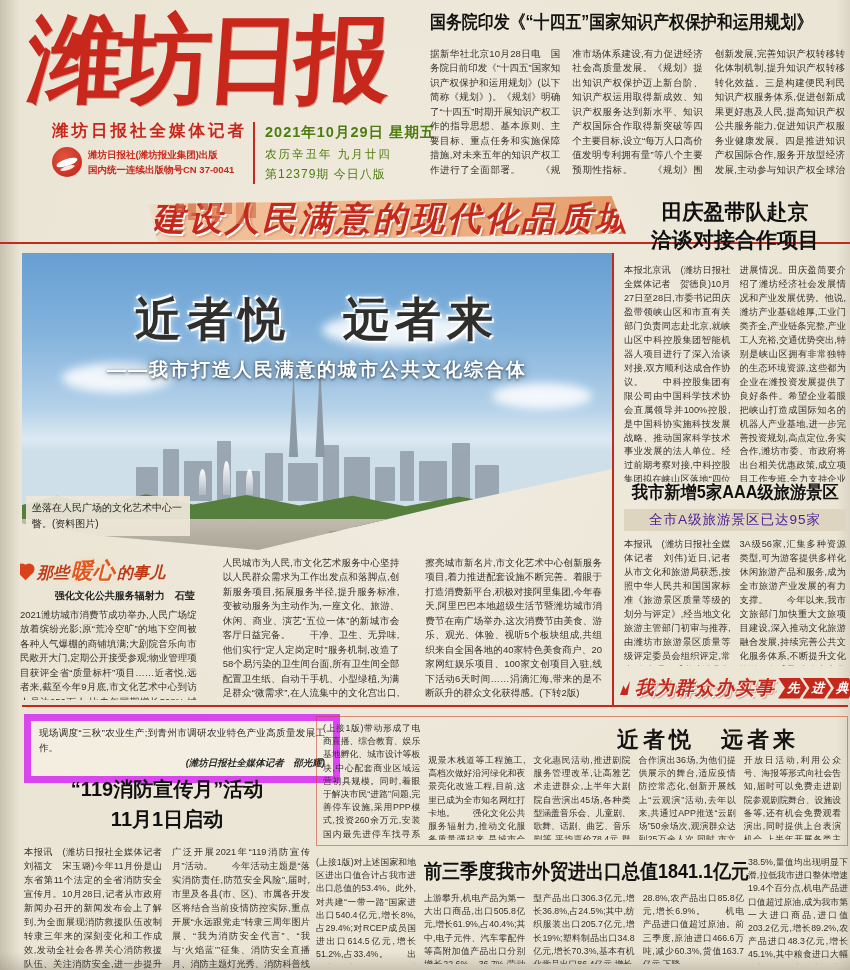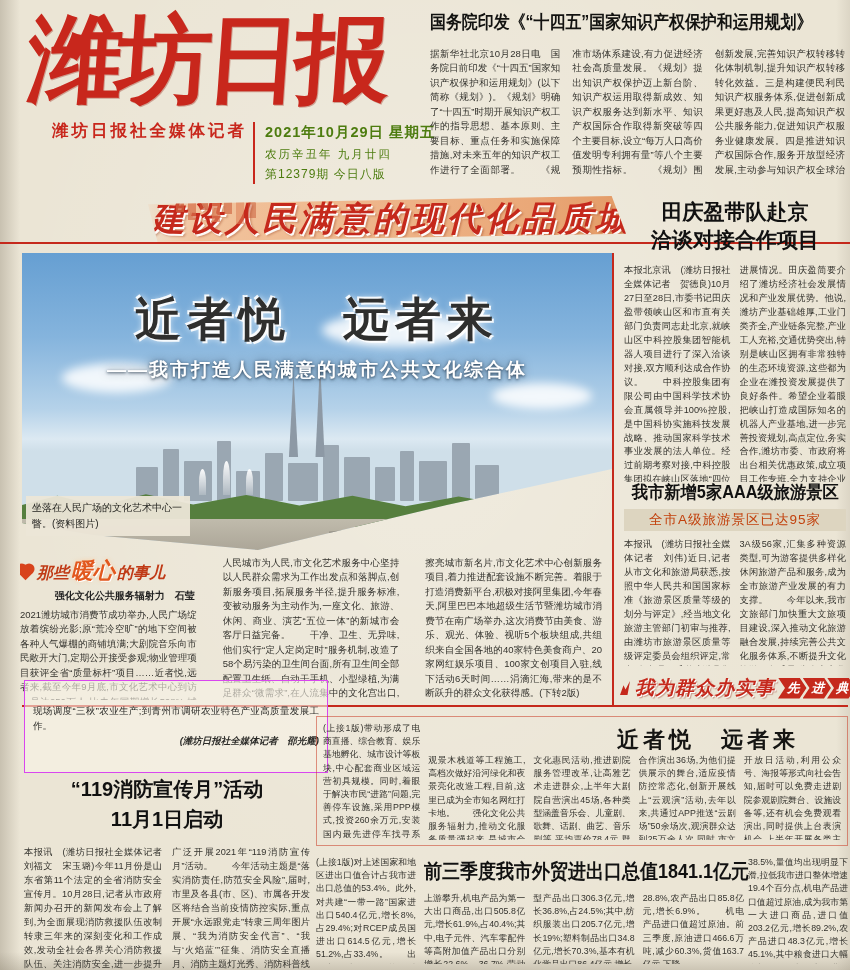--- a/index.html
+++ b/index.html
@@ -85,31 +85,31 @@
   .flogo .heart::before,.flogo .heart::after{content:"";position:absolute;width:11px;height:11px;border-radius:50%;background:#d8431c;}
   .flogo .heart::before{left:5px;top:0;} .flogo .heart::after{left:0;top:-5px;}
   .fby{font-size:10px;font-weight:bold;text-align:right;margin:3px 2px 5px 0;color:#222;}
   
   .rt{left:624px;top:198px;width:222px;}
   .rt-title{text-align:center;font-size:21px;font-weight:bold;color:#111;line-height:1.35;white-space:nowrap;}
   .rt-body{display:flex;gap:9px;margin-top:9px;height:218px;}
   .rt-body .col,.rb-body .col{flex:1;font-size:9.2px;}
   .rb{left:624px;top:480px;width:222px;}
   .rb-title{text-align:center;font-size:17.5px;font-weight:bold;color:#111;white-space:nowrap;transform:scaleX(.93);transform-origin:center;}
-  .rb-sub{margin-top:5px;background:#ddd5c0;text-align:center;font-size:13.5px;color:#c2410c;padding:2px 0;letter-spacing:1px;}
+  .rb-sub{margin-top:5px;background:#ddd5c0;text-align:center;font-size:13.5px;color:#4c1d95;padding:2px 0;letter-spacing:1px;}
   .rb-body{display:flex;gap:9px;margin-top:7px;height:128px;}
   .slogan{left:620px;top:674px;width:228px;height:28px;display:flex;align-items:center;}
   .slogan-icon{width:10px;height:14px;background:#c5291c;clip-path:polygon(0 100%,35% 30%,55% 60%,100% 0,75% 100%);margin-right:5px;flex:0 0 10px;}
   .slogan-text{font-size:19px;font-weight:bold;font-style:italic;color:#c5291c;white-space:nowrap;
     text-shadow:1px 1px 0 #fff,2px 2px 1px rgba(150,50,30,.4);letter-spacing:1px;margin-right:7px;}
   .badge{display:inline-block;background:#c5291c;color:#fff;font-size:12.5px;font-weight:bold;font-style:italic;
     padding:2px 7px 2px 9px;margin-left:-4px;
     clip-path:polygon(0 0,calc(100% - 7px) 0,100% 50%,calc(100% - 7px) 100%,0 100%,7px 50%);}
   
-  .notebox{left:24px;top:680px;width:286px;border:1px solid #d946ef;background:rgba(248,244,231,.6);padding:23px 8px;font-size:9.5px;line-height:1.55;text-align:justify;}
+  .notebox{left:24px;top:714px;width:286px;border:7px solid #d946ef;background:rgba(248,244,231,.6);padding:5px 8px;font-size:9.5px;line-height:1.55;text-align:justify;}
   .notebox .nb-by{text-align:right;font-style:italic;font-weight:bold;font-size:9.5px;margin-top:1px;}
   .fire{left:24px;top:774px;width:286px;}
   .fire-title{text-align:center;font-size:20px;font-weight:bold;color:#111;line-height:1.5;white-space:nowrap;}
   .fire-body{display:flex;gap:10px;margin-top:12px;height:136px;}
   .fire-body .col{flex:1;font-size:9.2px;}
   
   .contb{left:316px;top:716px;width:532px;height:130px;border:1px solid rgba(203,62,40,.55);padding:5px 6px;box-sizing:border-box;}
   .cont-head{position:absolute;right:14px;top:8px;width:250px;text-align:center;font-size:22px;font-weight:bold;color:#151513;letter-spacing:4px;white-space:nowrap;}
   .cont-cols{display:flex;gap:8px;height:100%;}
   .cont-cols .col{flex:1;font-size:8.8px;line-height:1.5;}
@@ -123,20 +123,27 @@
   .trade .c4{position:absolute;right:0;top:0;width:100px;height:108px;}
   .trade .col{font-size:8.8px;line-height:1.5;}
 </style>
 </head>
 <body>
 
 <div class="abs mast-title">潍坊日报</div>
 <div class="abs mast-row">
   <div class="mast-left">
     <div class="organ">潍坊日报社全媒体记者</div>
+    <div class="pub-row">
+      <div class="logo"></div>
+      <div class="publines">
+        <div>潍坊日报社(潍坊报业集团)出版</div>
+        <div>国内统一连续出版物号CN 37-0041</div>
+      </div>
+    </div>
   </div>
   <div class="mast-div"></div>
   <div class="dateblock">
     <div class="d1">2021年10月29日 星期五</div>
     <div class="d2">农历辛丑年 九月廿四</div>
     <div class="d3">第12379期 今日八版</div>
   </div>
 </div>
 
 <div class="abs top-art">

